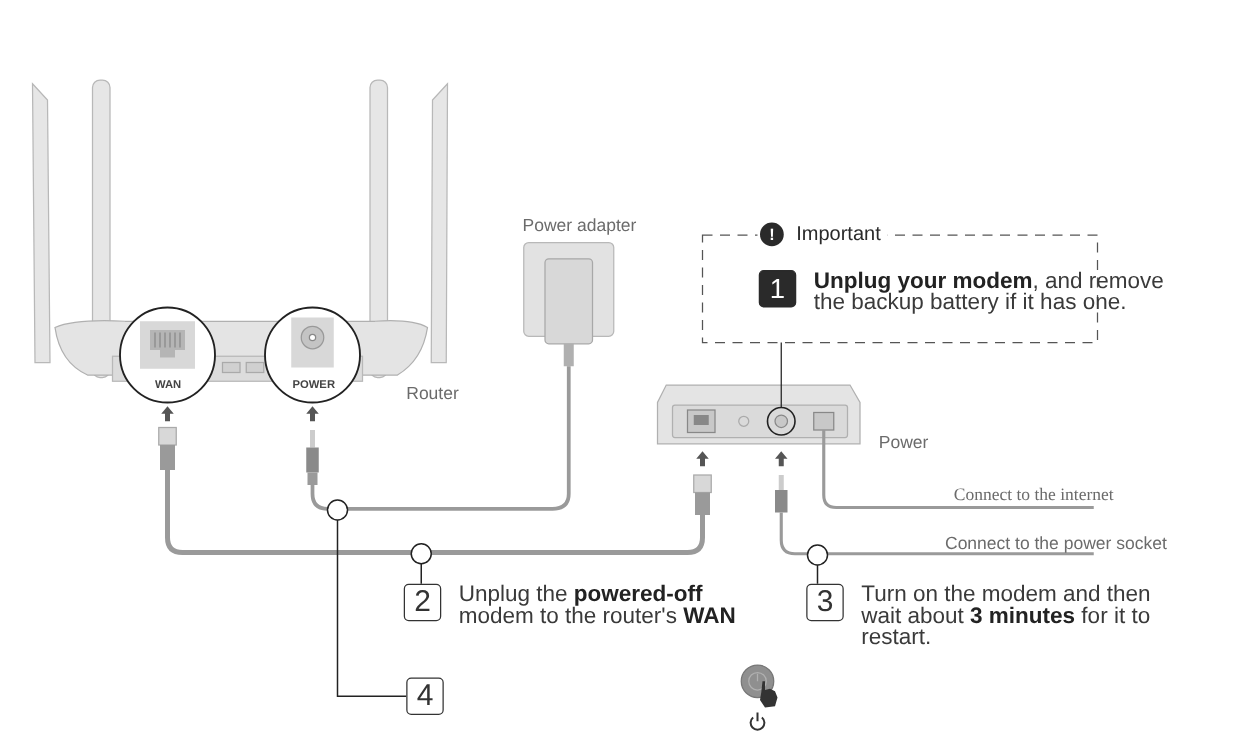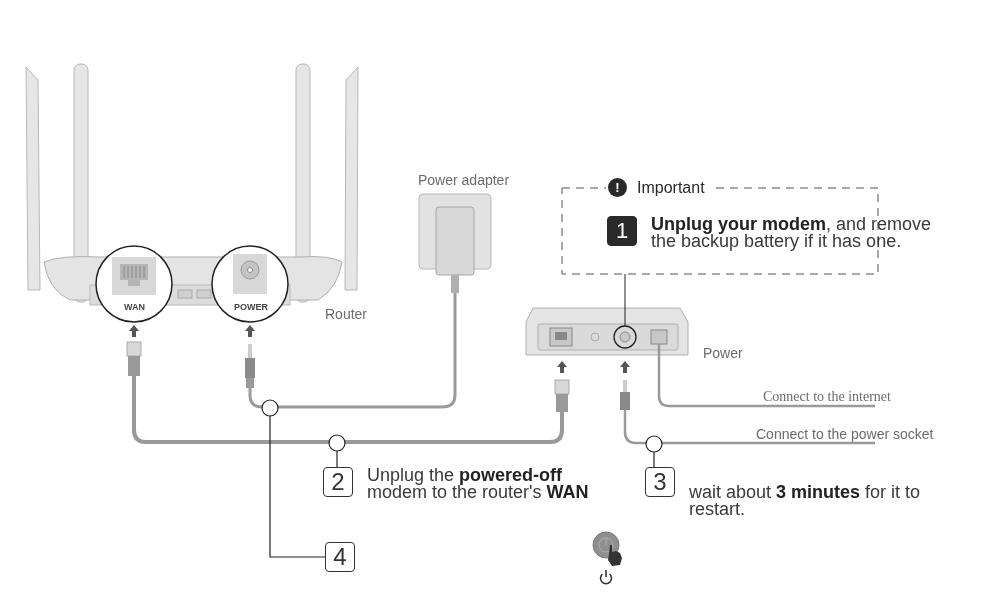--- a/index.html
+++ b/index.html
@@ -149,21 +149,21 @@
   <div class="numbox">2</div>
   <div class="steptext">
     <span>Unplug the </span><b>powered-off</b><br>
     <span>modem to the router's </span><b>WAN</b><br>
   </div>
 </div>
 
 <div class="step" style="left:645px; top:467px;">
   <div class="numbox">3</div>
   <div class="steptext">
-    <br>
+    <span>Turn on the modem and then</span><br>
     <span>wait about </span><b>3 minutes</b><span> for it to</span><br>
     <span>restart.</span>
   </div>
 </div>
 
 <div class="step" style="left:325px; top:542px;">
   <div class="numbox">4</div>
 </div>
 
 </body></html>

